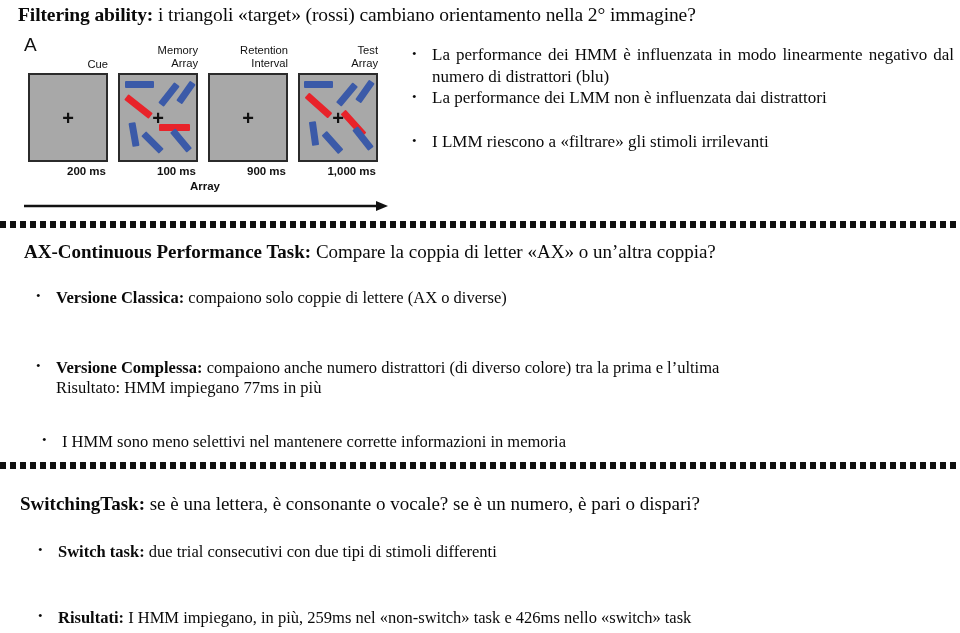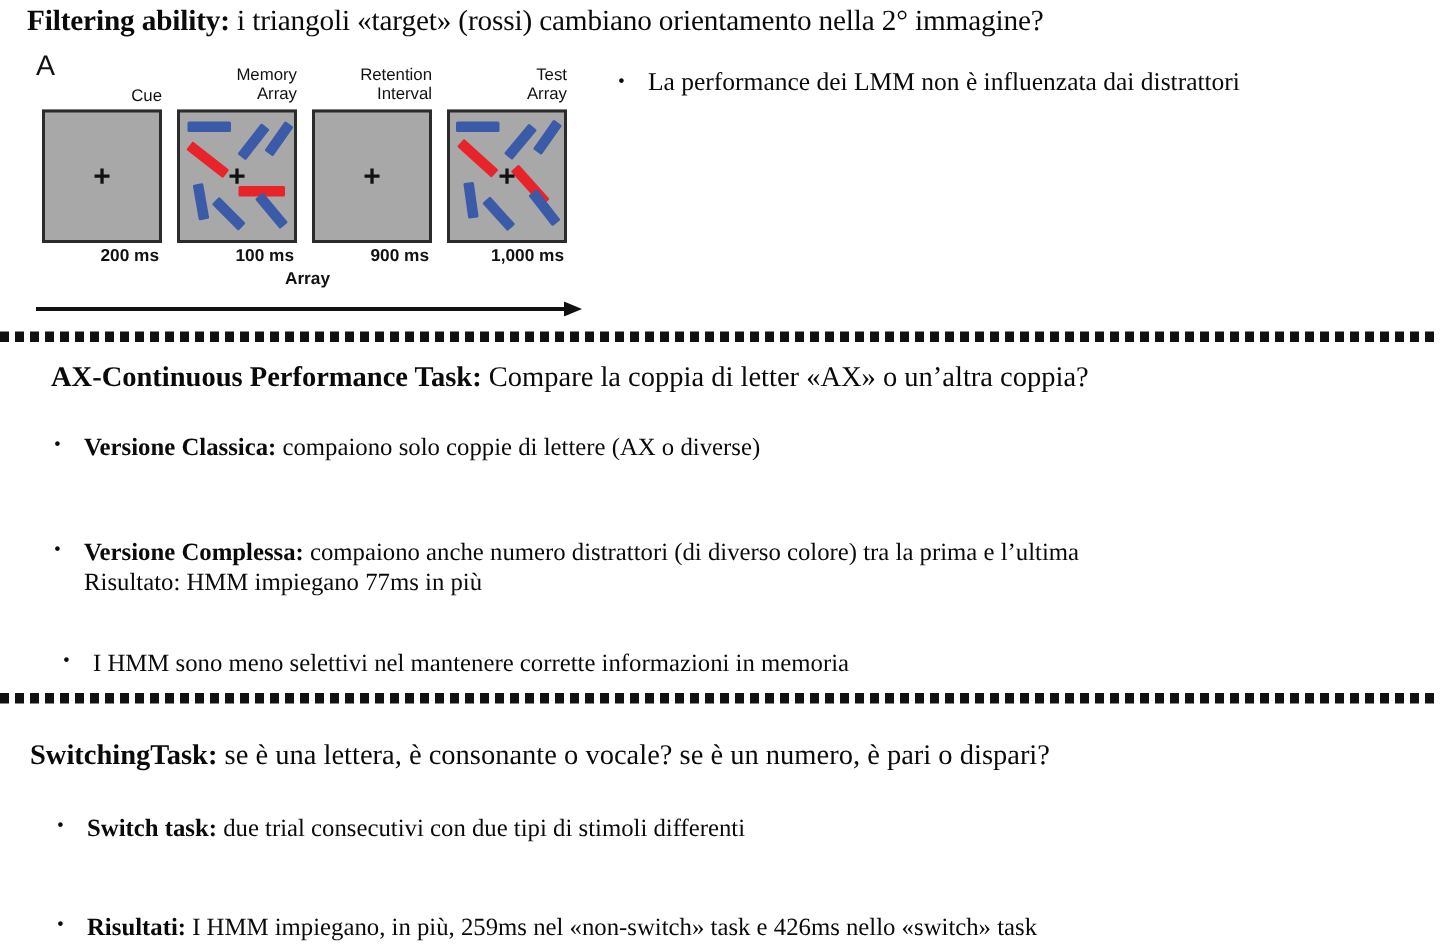--- a/index.html
+++ b/index.html
@@ -146,21 +146,21 @@
     background-image:
       linear-gradient(to right, #111 0px, #111 6px, transparent 6px, transparent 10px);
     background-size: 10px 7px;
     background-repeat: repeat-x;
     background-position: 0 1px;
   }
 
   
   .section-head {
     position: absolute;
-    left: 34px;
+    left: 24px;
     width: 920px;
     font-size: 19px;
     line-height: 23px;
     white-space: nowrap;
   }
   .section-head .bold { font-weight: bold; }
 
   
   .body-list {
     position: absolute;
@@ -255,23 +255,27 @@
   <div class="time-label">Array</div>
 
   <svg class="time-arrow" viewBox="0 0 364 10">
     <line x1="0" y1="5" x2="352" y2="5" stroke="#111" stroke-width="2.6"></line>
     <polygon points="352,0 364,5 352,10" fill="#111"></polygon>
   </svg>
 </div>
 
 <div class="right-block">
   <ul class="b r1">
+    <li class="just">La performance dei HMM è influenzata in modo linearmente negativo dal numero di distrattori (blu)</li>
     <li class="just">La performance dei LMM non è influenzata dai distrattori</li>
   </ul>
   <div class="gap-22"></div>
+  <ul class="b r1">
+    <li>I LMM riescono a «filtrare» gli stimoli irrilevanti</li>
+  </ul>
 </div>
 
 <div class="divider" style="top:220px;"></div>
 
 <div class="section-head" style="top:240px;">
   <span class="bold">AX-Continuous Performance Task:</span><span> Compare la coppia di letter «AX» o un’altra coppia?</span>
 </div>
 
 <div class="body-list" style="top:288px;">
   <ul>

